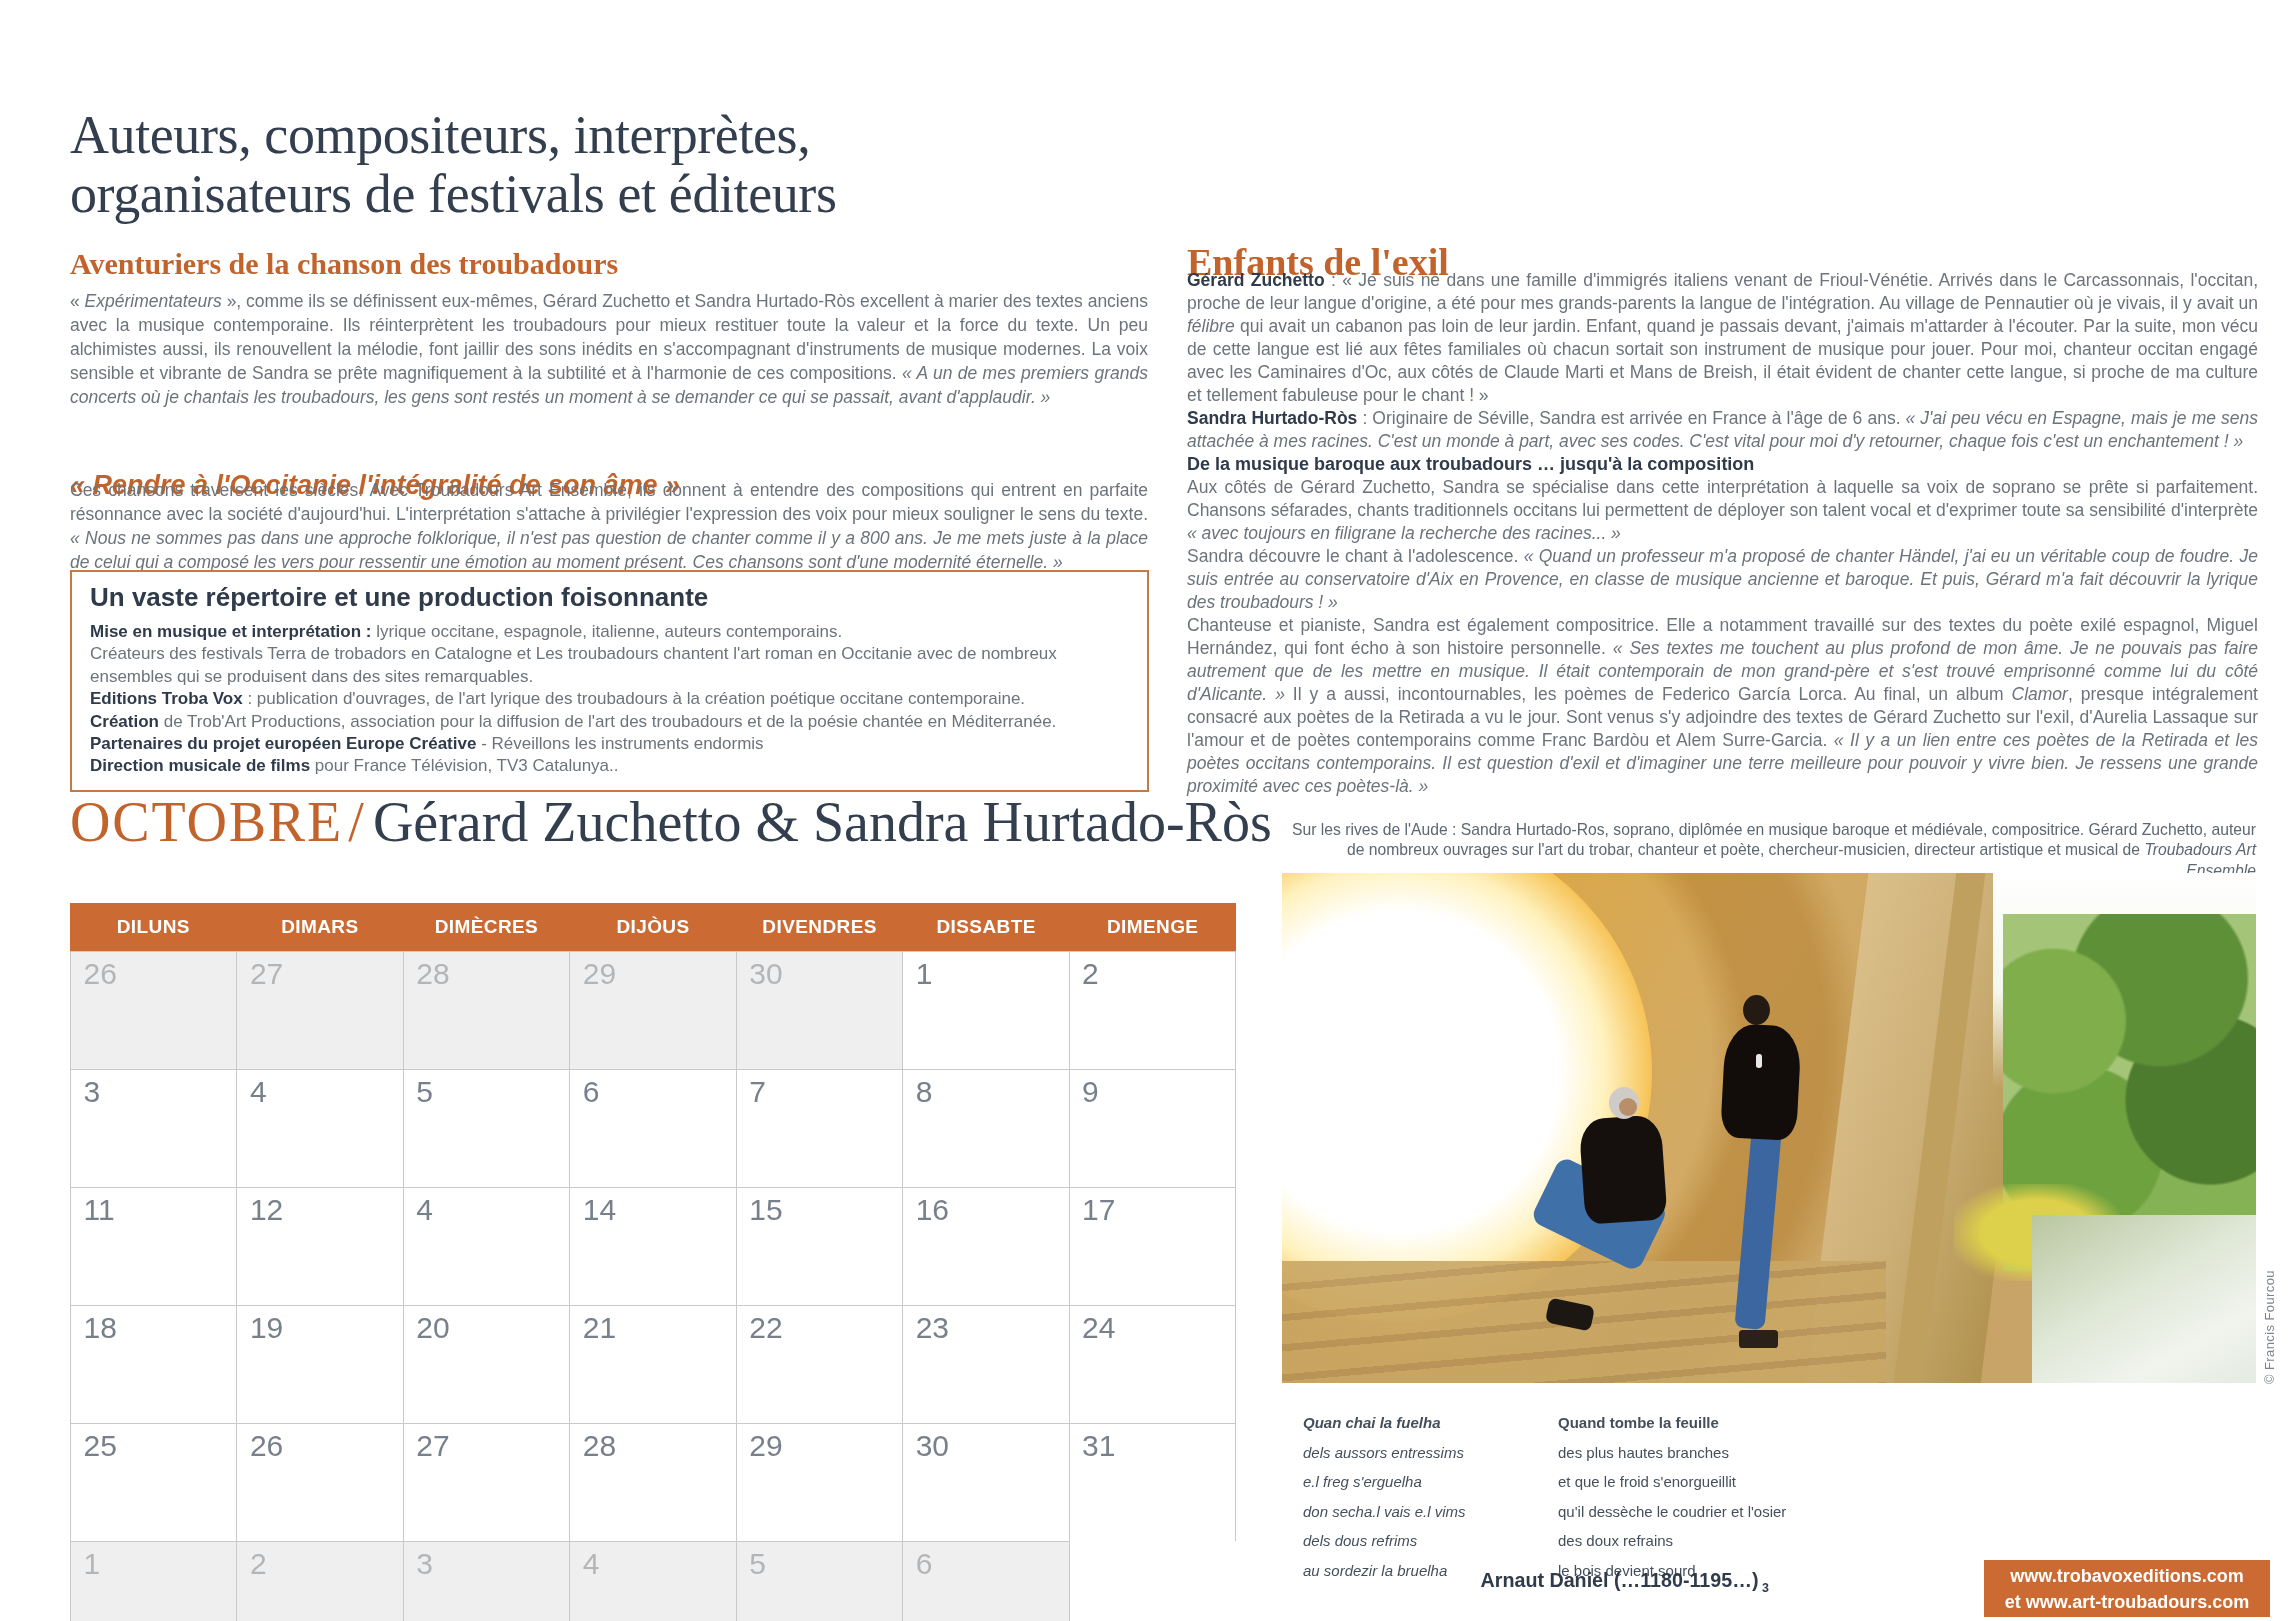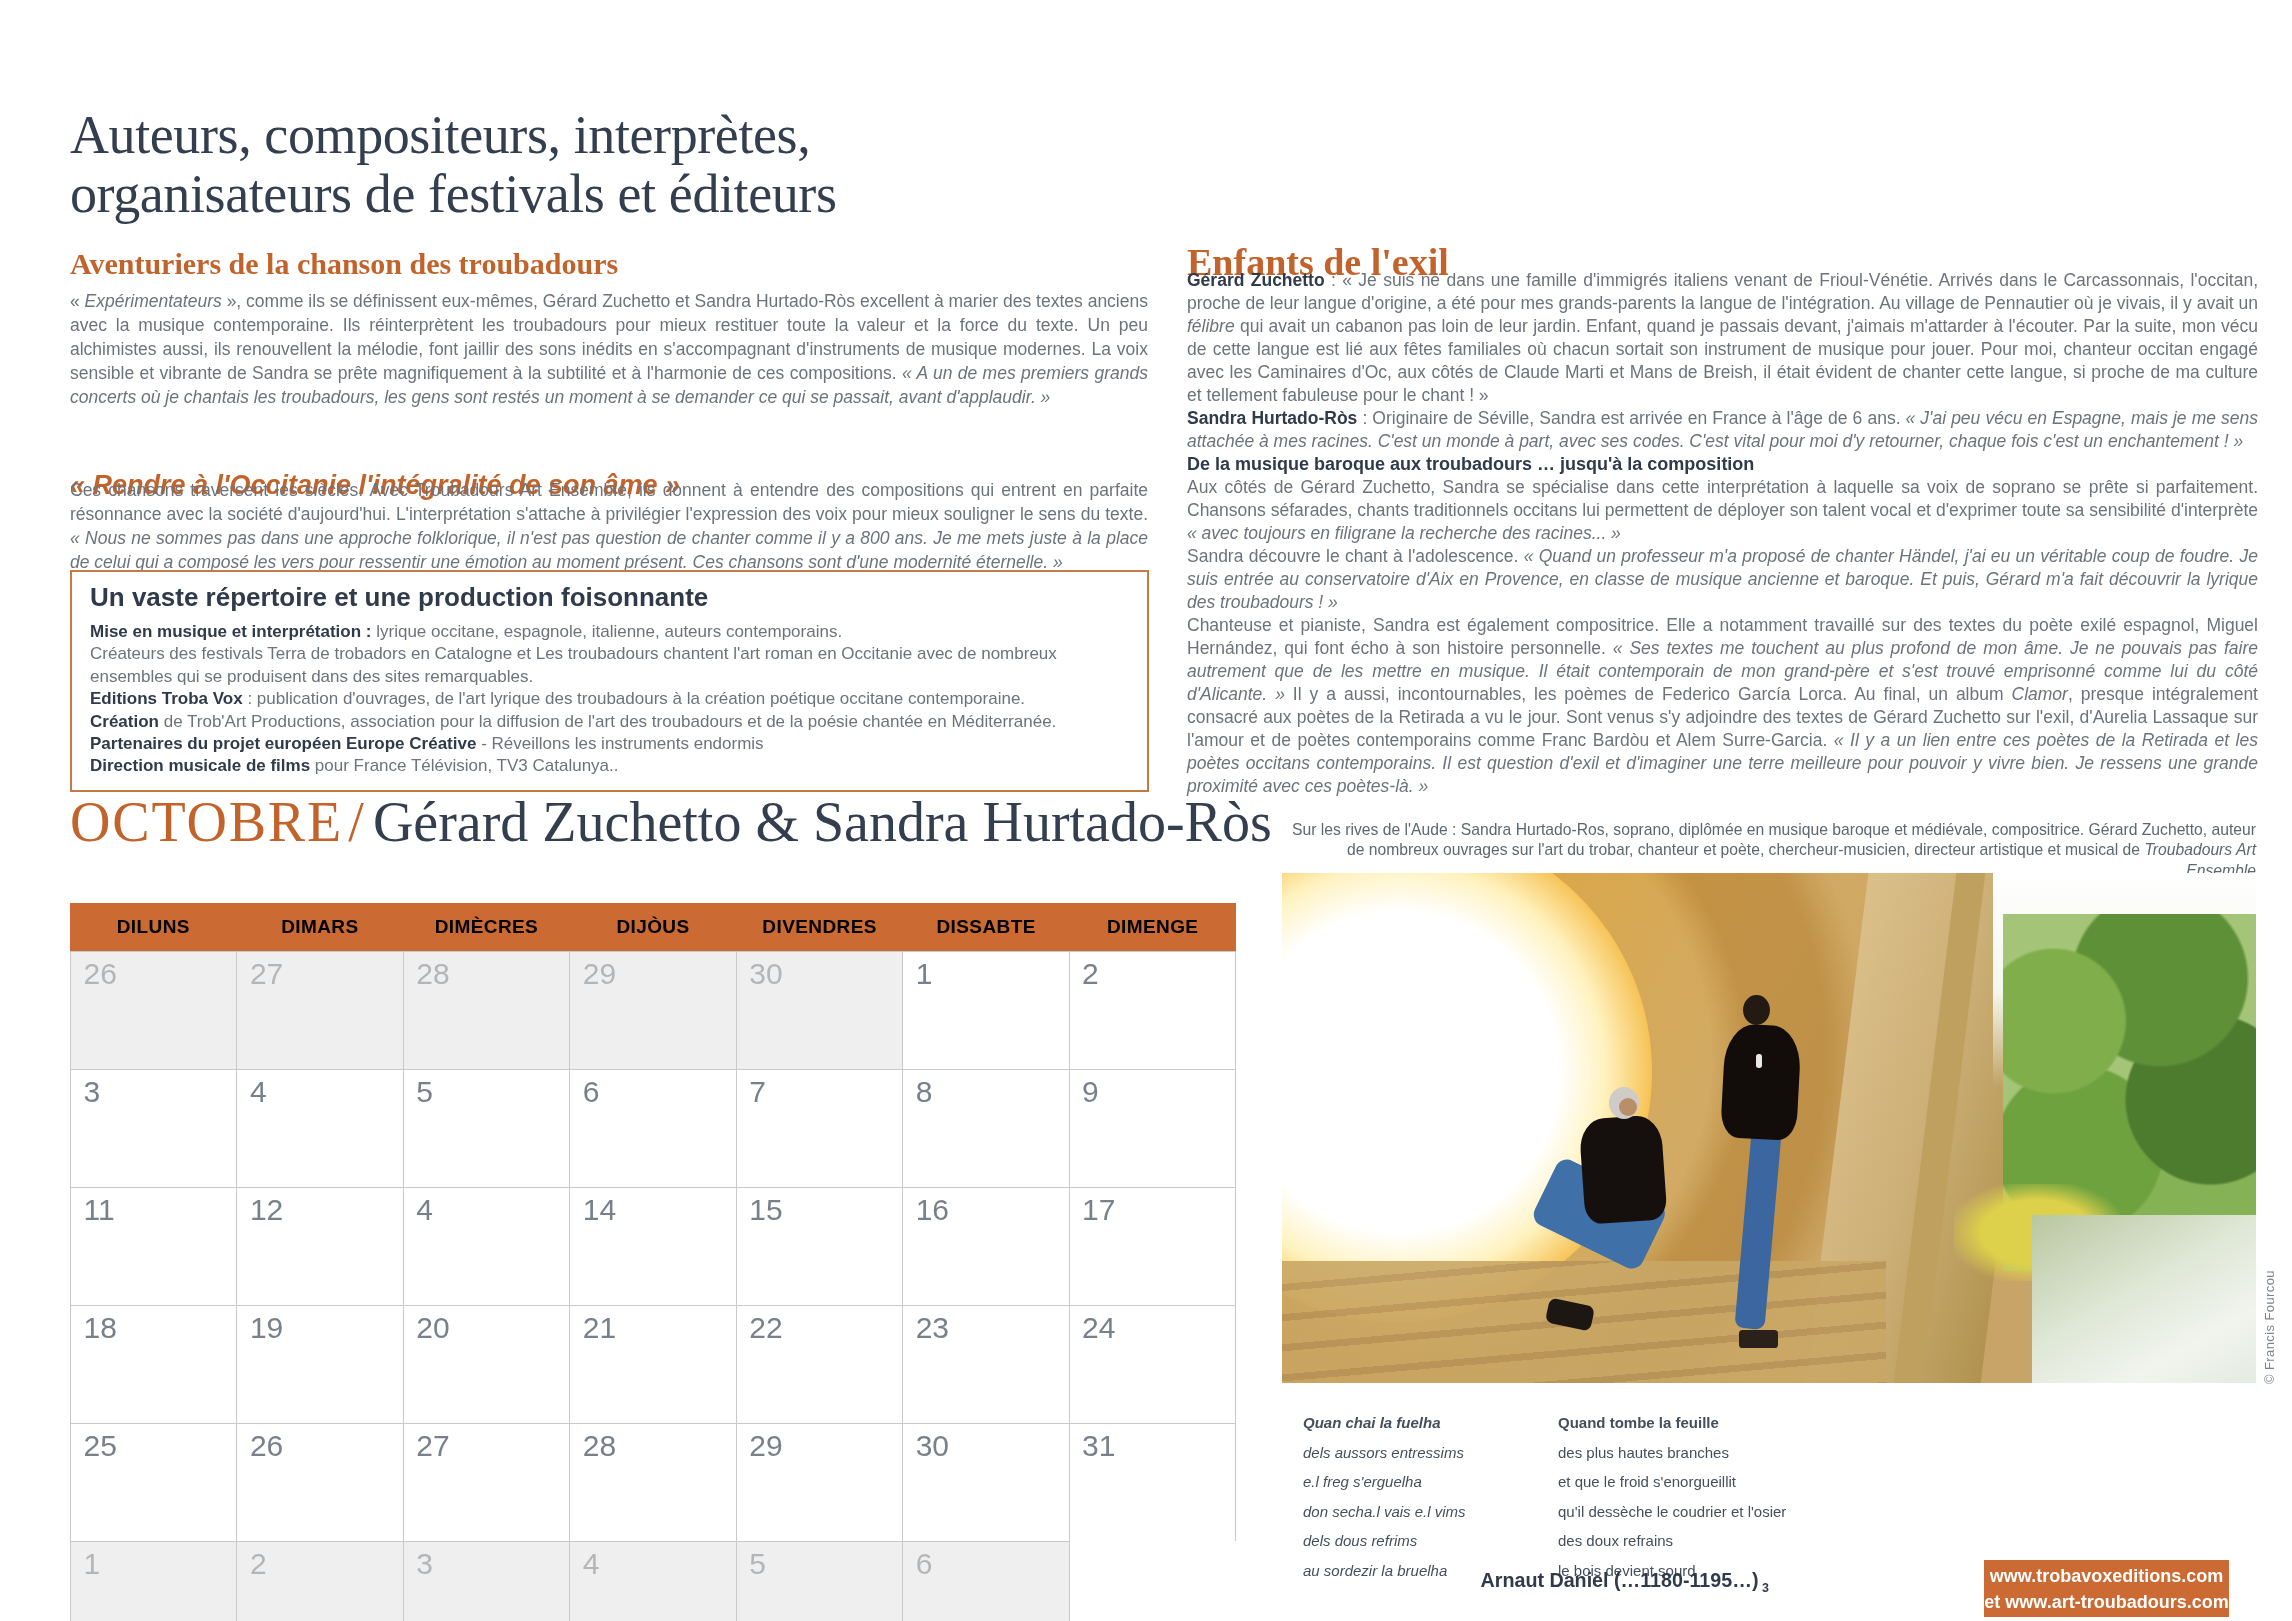--- a/index.html
+++ b/index.html
@@ -40,21 +40,21 @@
   .r-subhead .b{color:#2f3a4a;}
   #right-col .r-p .b{color:#2f3a4a;}
 
   
   #cal-title{position:absolute;left:70px;top:790px;font-family:"Liberation Serif",serif;font-size:56px;}
   #cal-month{color:#c2632c;letter-spacing:1.8px;}
   #cal-sep{color:#c2632c;font-weight:400;padding:0 9px 0 5.4px;}
   #cal-subtitle{color:#333e4e;}
   #calendar{position:absolute;left:70px;top:903px;width:1166px;}
   #cal-head{display:grid;grid-template-columns:repeat(7,1fr);background:#cb6a33;height:48px;align-items:center;}
-  .cal-day{color:#000000;font-weight:700;font-size:19px;text-align:center;letter-spacing:0.4px;}
+  .cal-day{color:#ffffff;font-weight:700;font-size:19px;text-align:center;letter-spacing:0.4px;}
   #cal-grid{display:grid;grid-template-columns:repeat(7,1fr);border-left:0.9px solid #c9c9c9;border-bottom:1.8px solid #bdbdbd;}
   .cal-cell{height:118px;border-right:0.9px solid #c9c9c9;border-top:0.9px solid #c9c9c9;
       background:#ffffff;box-sizing:border-box;padding:5.4px 0 0 12.5px;
       font-size:30px;color:#78818b;}
   .cal-cell.muted{background:#efefef;color:#b3b6b9;}
 
   
   #photo-caption{position:absolute;left:1282px;top:804px;width:974px;text-align:right;
       font-size:15.7px;line-height:20.6px;color:#5d6772;}
   #photo{position:absolute;left:1282px;top:873px;width:974px;height:510px;overflow:hidden;background:#c9a469;}
@@ -105,21 +105,21 @@
   #poem{position:absolute;left:1303px;top:1408px;width:954px;display:flex;}
   .poem-col{font-size:15px;line-height:29.6px;color:#454f5b;}
   #poem-occitan{width:255px;font-style:italic;}
   #poem-occitan .first{font-weight:700;}
   #poem-french .first{font-weight:700;}
   #poem-attribution{position:absolute;left:1303px;top:1569px;width:466px;text-align:right;
       font-weight:700;font-size:19.7px;color:#2f3a4a;}
   #poem-pagenum{font-size:12.5px;font-weight:700;vertical-align:-4.5px;padding-left:3.6px;}
 
   
-  #url-box{position:absolute;left:1984px;top:1560px;width:245px;height:57px;background:#cb6a33;
+  #url-box{position:absolute;left:1984px;top:1560px;width:286px;height:57px;background:#cb6a33;
       display:flex;flex-direction:column;justify-content:center;align-items:center;}
   #url-box div{color:#ffffff;font-weight:700;font-size:18px;line-height:26px;}
 </style>
 </head>
 <body>
 
 <div id="page">
 
   <h1 id="main-title"><span>Auteurs, compositeurs, interprètes,</span><br>
     <span>organisateurs de festivals et éditeurs</span></h1>

